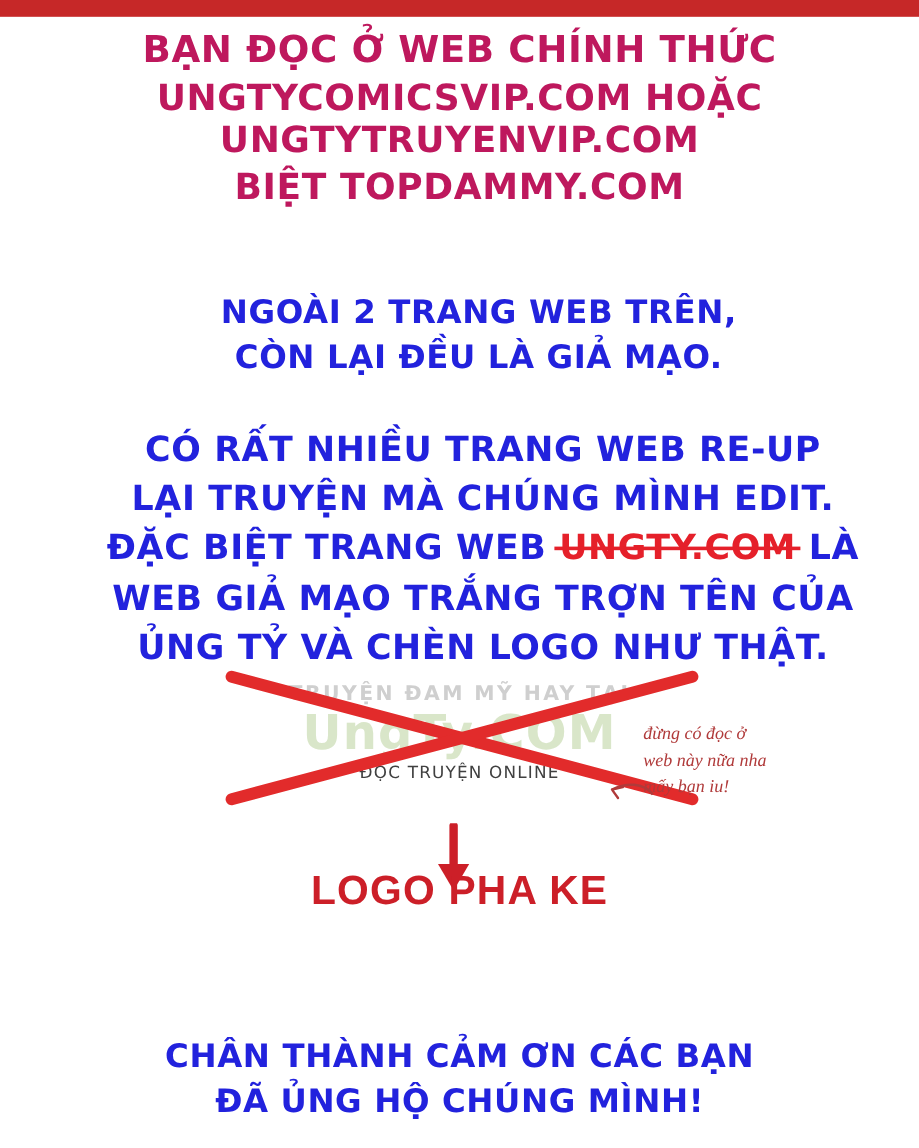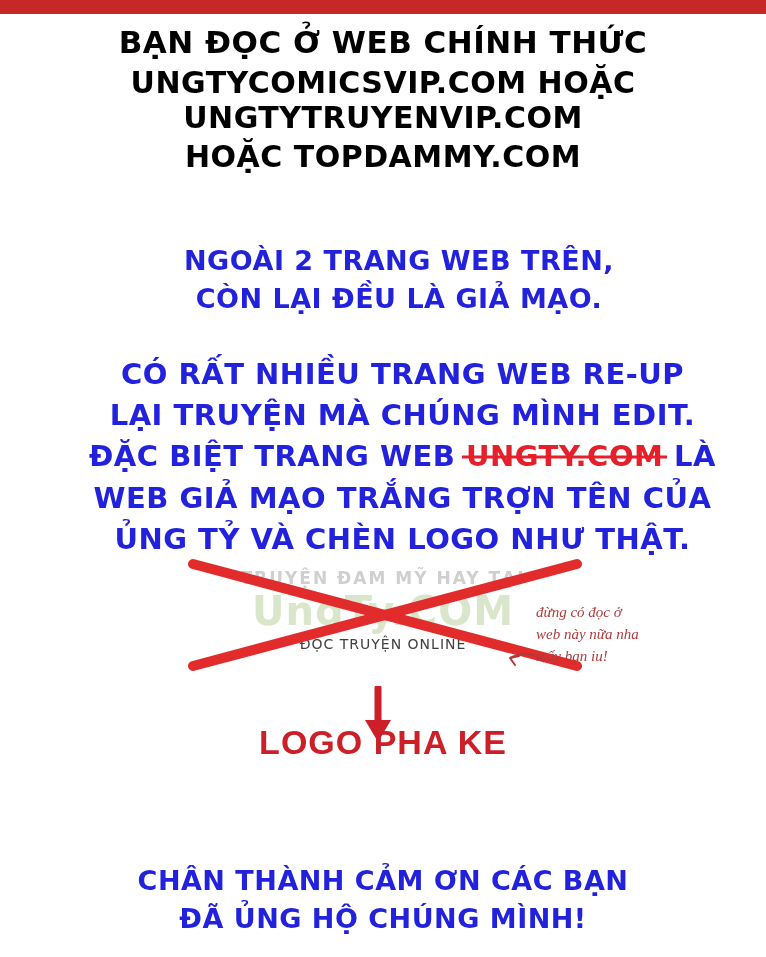--- a/index.html
+++ b/index.html
@@ -27,21 +27,21 @@
     height: 14px;
     background: #c62828;
   }
   .block {
     position: absolute;
     width: 766px;
     text-align: center;
     line-height: 1.18;
   }
   .red {
-    color: #000000;
+    color: #be185d;
     font-weight: bold;
     letter-spacing: 0.5px;
   }
   .blue {
     color: #2222dd;
     font-weight: bold;
     letter-spacing: 0.5px;
   }
   .l1 { font-size: 31px; }
   .l2 { font-size: 30px; }
@@ -180,21 +180,21 @@
 </head>
 <body>
 
 <div class="page">
 
   <div class="topbar"></div>
 
   <div class="block" id="header-red">
     <div class="red l1">BẠN ĐỌC Ở WEB CHÍNH THỨC</div>
     <div class="red l2">UNGTYCOMICSVIP.COM HOẶC UNGTYTRUYENVIP.COM</div>
-    <div class="red l2">HOẶC TOPDAMMY.COM</div>
+    <div class="red l2">BIỆT TOPDAMMY.COM</div>
   </div>
 
 
   <div class="block" id="para-1">
     <div class="blue l4">NGOÀI 2 TRANG WEB TRÊN,</div>
     <div class="blue l4">CÒN LẠI ĐỀU LÀ GIẢ MẠO.</div>
   </div>
 
   <div class="block" id="para-2">
     <div class="blue l3">CÓ RẤT NHIỀU TRANG WEB RE-UP</div>

